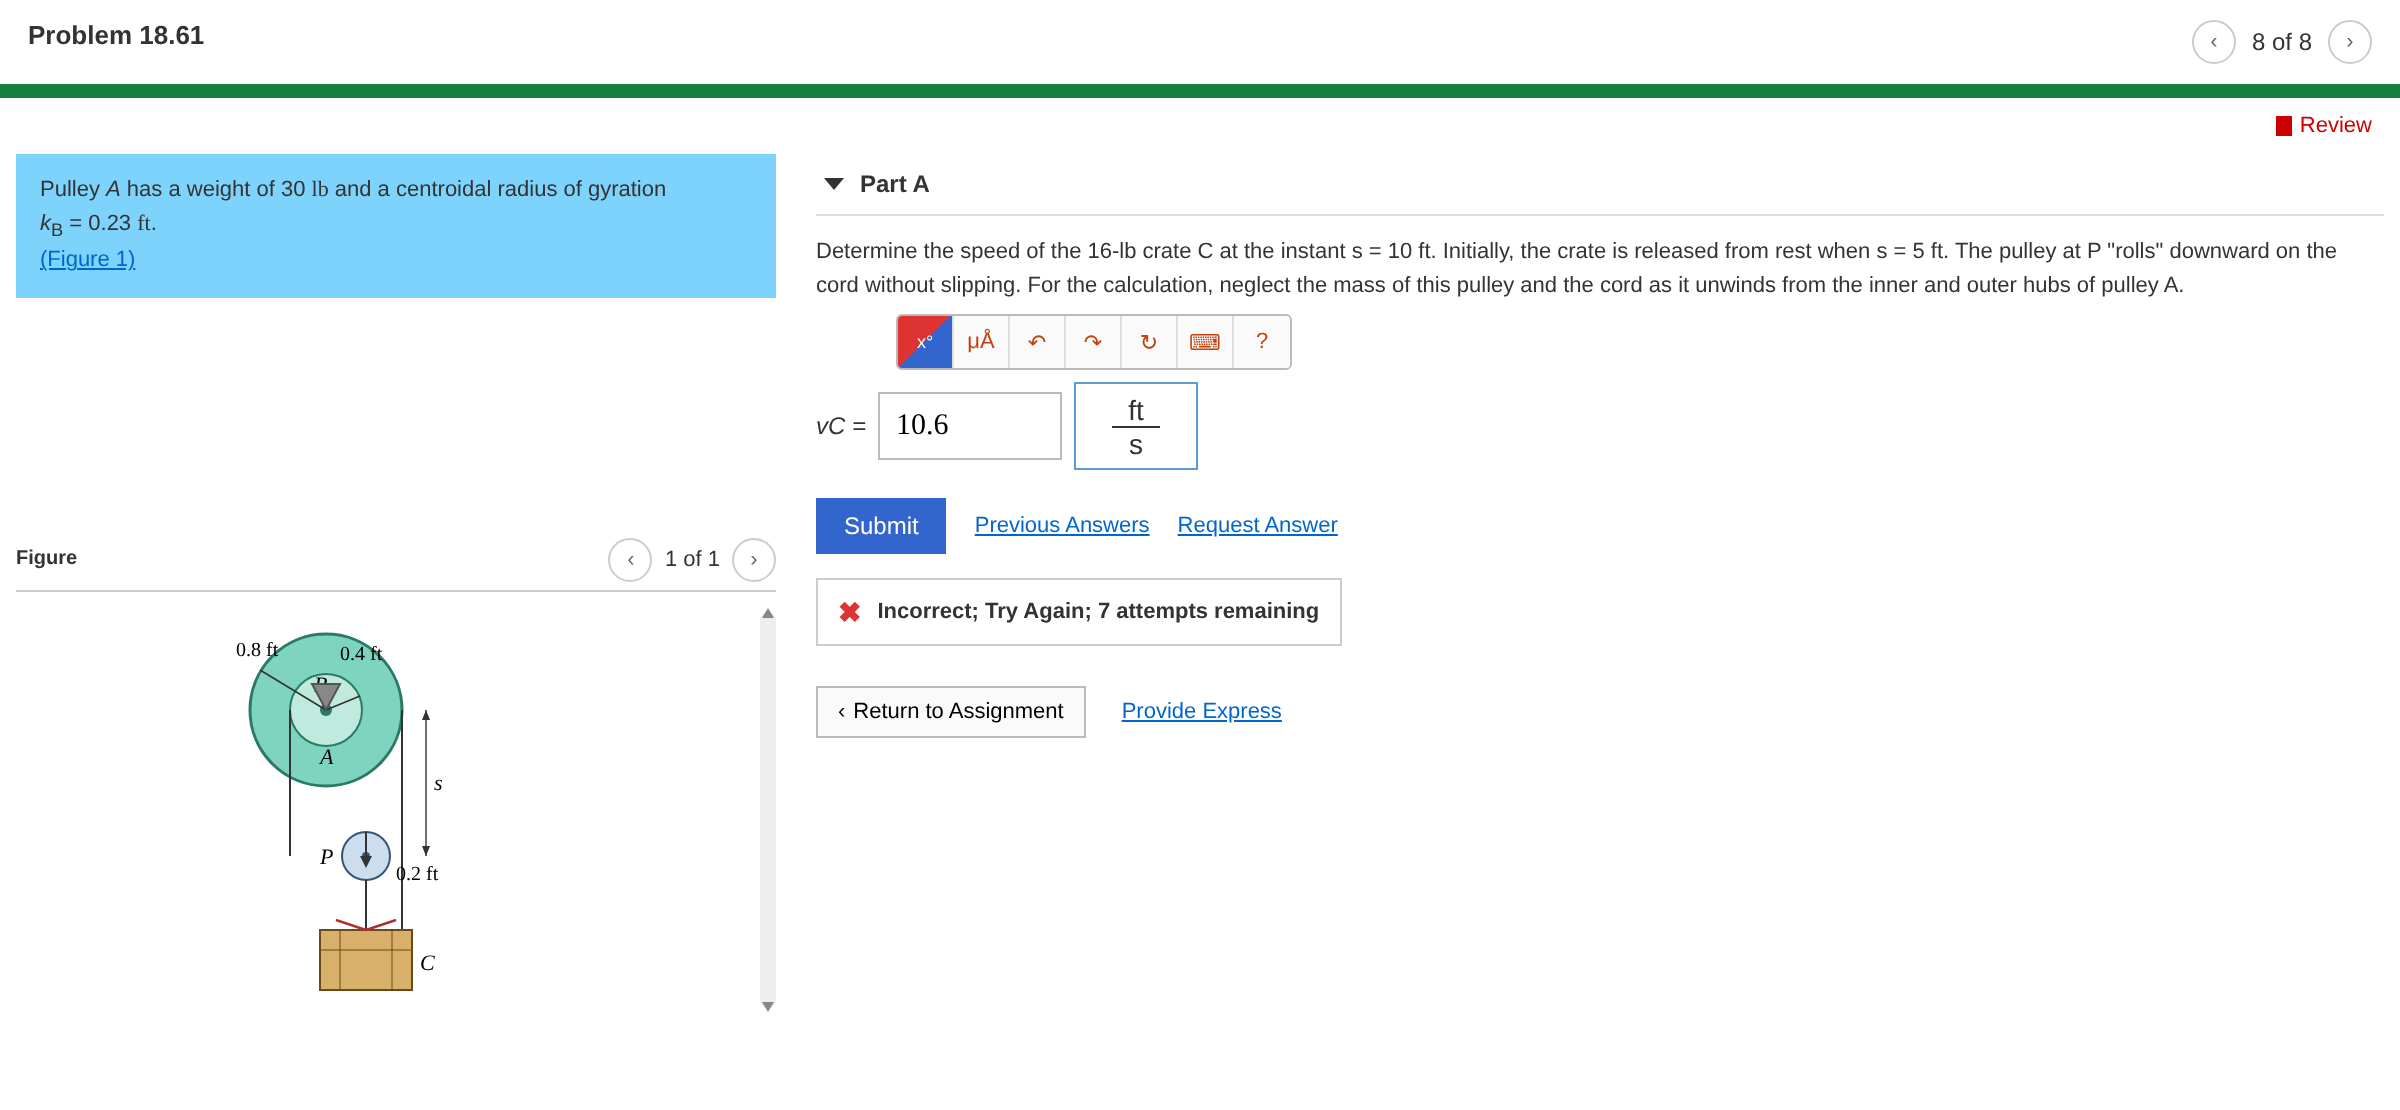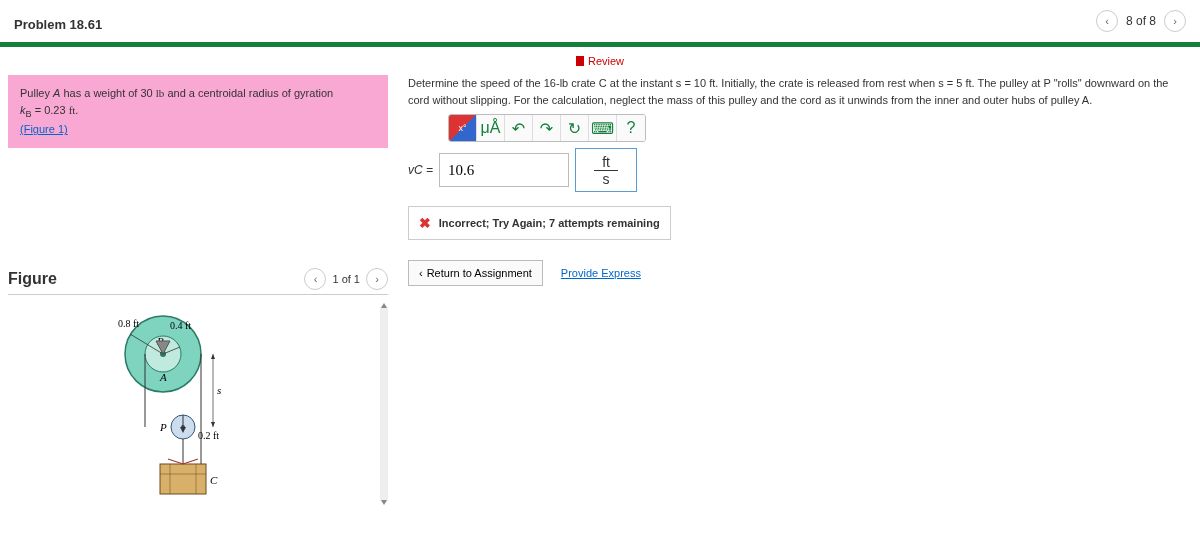--- a/index.html
+++ b/index.html
@@ -1,50 +1,50 @@
 <!DOCTYPE html>
 <html><head>
 <meta charset="utf-8">
 <style>
 *{box-sizing:border-box;margin:0;padding:0;font-family:Arial,Helvetica,sans-serif}
 body{background:#fff;font-size:12px;color:#333}
-.header{display:flex;align-items:flex-end;justify-content:space-between;padding:10px 14px;border-bottom:5px solid #15803d}
+.header{display:flex;align-items:flex-start;justify-content:space-between;padding:10px 14px;border-bottom:7px solid #15803d}
 .prob-title{font-weight:bold;font-size:13px}
 .nav-group{display:flex;align-items:center;gap:8px}
 .circ-btn{width:22px;height:22px;border:1px solid #ccc;border-radius:50%;display:flex;align-items:center;justify-content:center;font-size:11px;color:#666;background:#fff;cursor:pointer}
-.review-bar{display:flex;justify-content:center;padding:8px 14px}
+.review-bar{display:flex;justify-content:flex-end;padding:8px 14px}
 .review-link{color:#c00;font-size:11px;display:flex;align-items:center;gap:4px;cursor:pointer}
 .flag-icon{display:inline-block;width:8px;height:10px;background:#c00}
 .main{display:flex;padding:0 8px;gap:20px}
 .left-col{width:380px;flex-shrink:0}
-.prob-box{background:#f9a8d4;padding:10px 12px;margin-bottom:14px;font-size:11px;line-height:1.5}
+.prob-box{background:#7dd3fc;padding:10px 12px;margin-bottom:14px;font-size:11px;line-height:1.5}
 .prob-box a{color:#06c;text-decoration:underline}
 .fig-section{margin-top:120px}
 .fig-head{display:flex;align-items:center;justify-content:space-between;border-bottom:1px solid #ccc;padding-bottom:4px}
-.fig-title{font-size:16px;font-weight:bold}
+.fig-title{font-size:10px;font-weight:bold}
 .fig-nav{display:flex;align-items:center;gap:6px;font-size:11px}
 .fig-body{position:relative;padding:14px 0;display:flex;justify-content:center}
 .fig-scroll{position:absolute;right:0;top:10px;bottom:10px;width:8px;background:#eee;border-radius:4px}
 .fig-scroll::before,.fig-scroll::after{content:"";position:absolute;left:1px;width:0;height:0;border-left:3px solid transparent;border-right:3px solid transparent}
 .fig-scroll::before{top:-2px;border-bottom:5px solid #888}
 .fig-scroll::after{bottom:-2px;border-top:5px solid #888}
 .right-col{flex:1}
 .part-head{display:flex;align-items:center;gap:8px;padding:8px 4px;border-bottom:1px solid #ddd;margin-bottom:10px}
 .caret{width:0;height:0;border-left:5px solid transparent;border-right:5px solid transparent;border-top:6px solid #333}
 .part-title{font-weight:bold;font-size:12px}
 .question{font-size:11px;line-height:1.5;margin-bottom:6px}
 .instruct{font-size:11px;font-weight:bold;margin-bottom:14px}
 .ans-wrap{margin-bottom:14px}
 .toolbar{display:inline-flex;border:1px solid #bbb;border-radius:3px;overflow:hidden;margin-left:40px;margin-bottom:6px}
-.tool{width:28px;height:26px;display:flex;align-items:center;justify-content:center;border-right:1px solid #ddd;cursor:pointer;font-size:16px;color:#15803d;background:#fafafa}
+.tool{width:28px;height:26px;display:flex;align-items:center;justify-content:center;border-right:1px solid #ddd;cursor:pointer;font-size:11px;color:#c2410c;background:#fafafa}
 .tool:last-child{border-right:none}
 .tool.tpl{background:linear-gradient(135deg,#d33 0%,#d33 50%,#36c 50%,#36c 100%);color:#fff;font-size:9px}
 .ans-row{display:flex;align-items:center;gap:6px}
 .vc{font-style:italic;font-size:12px}
-.val-box{border:1px solid #bbb;height:34px;width:130px;padding:0 8px;font-size:15px;font-family:'Times New Roman',serif}
+.val-box{border:1px solid #bbb;height:34px;width:92px;padding:0 8px;font-size:15px;font-family:'Times New Roman',serif}
 .unit-box{border:1px solid #5a9bd5;height:44px;width:62px;display:flex;flex-direction:column;align-items:center;justify-content:center;font-family:'Times New Roman',serif;font-size:14px}
 .unit-box .num{border-bottom:1px solid #333;padding:0 8px}
 .btn-row{display:flex;align-items:center;gap:14px;margin-bottom:12px}
 .submit-btn{background:#36c;color:#fff;border:none;padding:7px 14px;font-size:12px;cursor:pointer}
 .link{color:#06c;font-size:11px;text-decoration:underline;cursor:pointer}
 .feedback{border:1px solid #ccc;padding:8px 10px;display:inline-flex;align-items:center;gap:8px;font-size:11px;font-weight:bold;margin-bottom:20px}
 .x-icon{color:#d33;font-size:14px;font-weight:bold}
 .return-row{display:flex;align-items:center;gap:18px}
 .return-btn{border:1px solid #bbb;background:#fafafa;padding:6px 10px;font-size:11px;cursor:pointer;display:flex;align-items:center;gap:4px}
 svg text{font-family:'Times New Roman',serif}
@@ -127,20 +127,24 @@
           <line x1="80" y1="150" x2="95" y2="155" stroke="#a33" stroke-width="1.2"></line>
           <line x1="110" y1="150" x2="95" y2="155" stroke="#a33" stroke-width="1.2"></line>
           <text x="122" y="175" font-size="11" font-style="italic">C</text>
         </svg>
         <div class="fig-scroll"></div>
       </div>
     </div>
   </div>
 
   <div class="right-col">
+    <div class="part-head">
+      <div class="caret"></div>
+      <div class="part-title">Part A</div>
+    </div>
 
     <p class="question">Determine the speed of the 16-lb crate C at the instant s = 10 ft. Initially, the crate is released from rest when s = 5 ft. The pulley at P "rolls" downward on the cord without slipping. For the calculation, neglect the mass of this pulley and the cord as it unwinds from the inner and outer hubs of pulley A.</p>
 
     <div class="ans-wrap">
       <div class="toolbar">
         <div class="tool tpl">x°</div>
         <div class="tool">μÅ</div>
         <div class="tool">↶</div>
         <div class="tool">↷</div>
         <div class="tool">↻</div>
@@ -150,20 +154,25 @@
       <div class="ans-row">
         <span class="vc"><i>vC</i><span> = </span></span>
         <input class="val-box" value="10.6" style="">
         <div class="unit-box">
           <div class="num">ft</div>
           <div>s</div>
         </div>
       </div>
     </div>
 
+    <div class="btn-row">
+      <button class="submit-btn">Submit</button>
+      <span class="link">Previous Answers</span>
+      <span class="link">Request Answer</span>
+    </div>
 
     <div class="feedback">
       <span class="x-icon">✖</span>
       <span>Incorrect; Try Again; 7 attempts remaining</span>
     </div>
 
     <div class="return-row">
       <button class="return-btn">
         <span>‹</span>
         <span>Return to Assignment</span>

